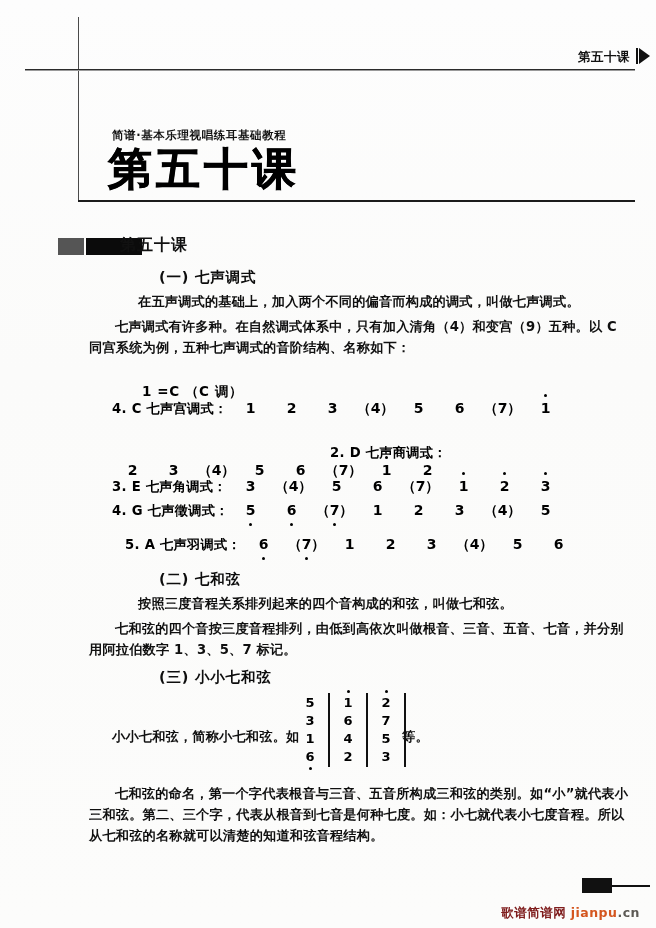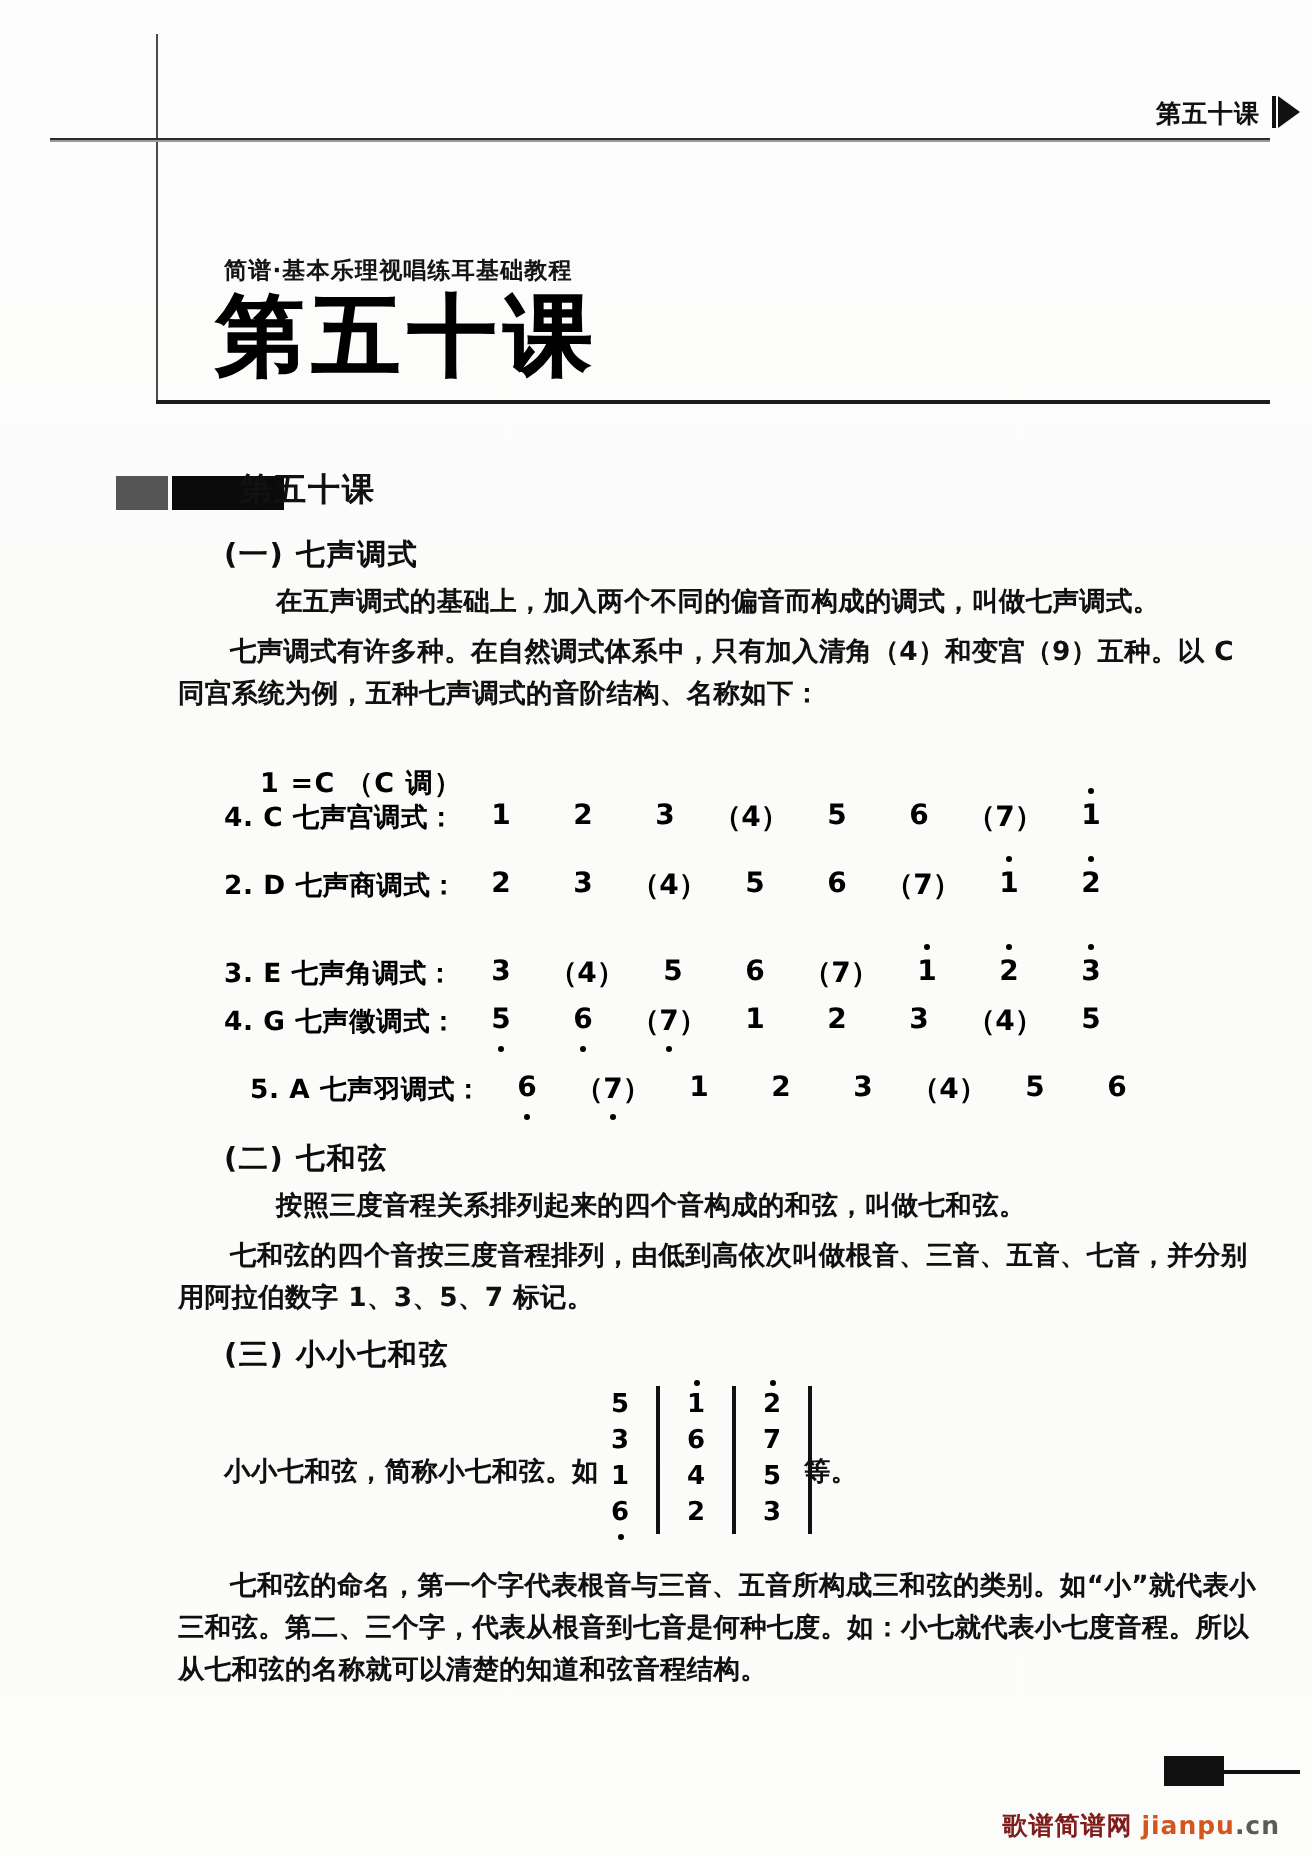--- a/index.html
+++ b/index.html
@@ -79,32 +79,33 @@
   }
   .band .band-text{
     position:absolute;left:62px;top:-3px;
     font-size:16px;font-weight:bold;letter-spacing:1px;color:#111;
     white-space:nowrap;
   }
   .sub-head{
     position:absolute;
     font-size:14.5px;font-weight:bold;letter-spacing:.8px;color:#0d0d0d;
     white-space:nowrap;
+    margin-left:47px;
   }
   .para{
     position:absolute;
     font-size:13.2px;line-height:21px;color:#101010;
     letter-spacing:.2px;
     font-weight:600;
   }
   .para-indent{text-indent:26px;}
 
   
   .keyline{
-    position:absolute;left:130px;top:383px;
+    position:absolute;left:142px;top:383px;
     font-size:13.5px;font-weight:bold;letter-spacing:.6px;
     white-space:nowrap;
   }
 
   
   .scale-row{
     position:absolute;left:112px;
     font-size:13.2px;font-weight:bold;
     white-space:nowrap;
     display:flex;align-items:flex-end;
@@ -204,21 +205,21 @@
         <span class="note">1</span>
         <span class="note">2</span>
         <span class="note">3</span>
         <span class="note paren">（4）</span>
         <span class="note">5</span>
         <span class="note">6</span>
         <span class="note paren">（7）</span>
         <span class="note dot-hi">1</span>
       </span>
     </div>
-    <div class="scale-row" style="top: 434px;">
+    <div class="scale-row" style="top: 444px; flex-direction: column;">
       <span class="scale-label">2. D 七声商调式：</span>
       <span class="notes">
         <span class="note">2</span>
         <span class="note">3</span>
         <span class="note paren">（4）</span>
         <span class="note">5</span>
         <span class="note">6</span>
         <span class="note paren">（7）</span>
         <span class="note dot-hi">1</span>
         <span class="note dot-hi">2</span>

